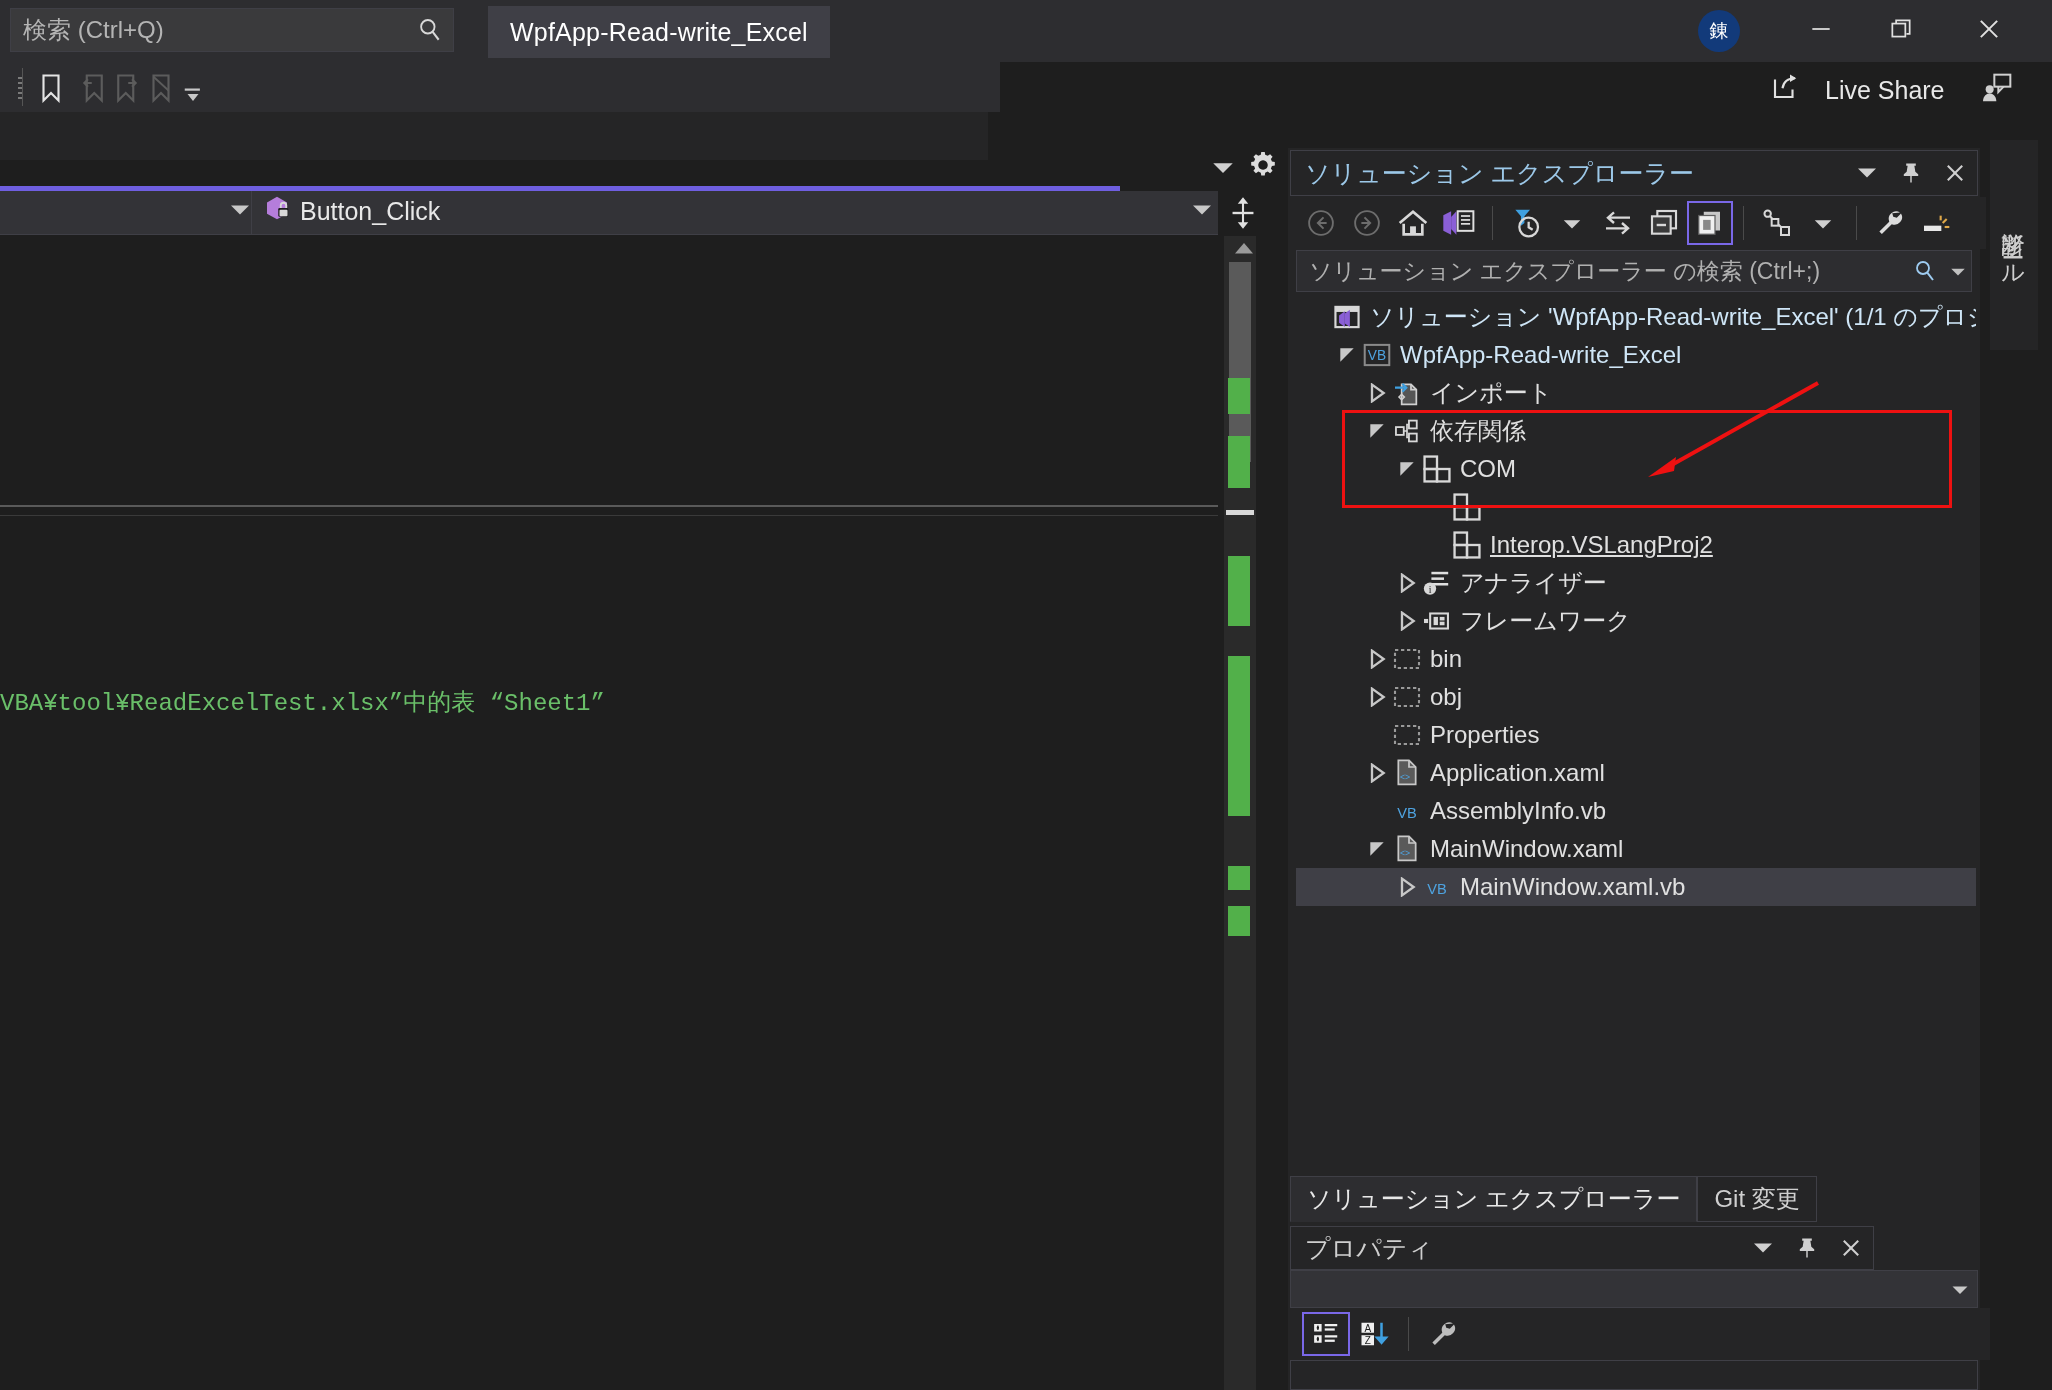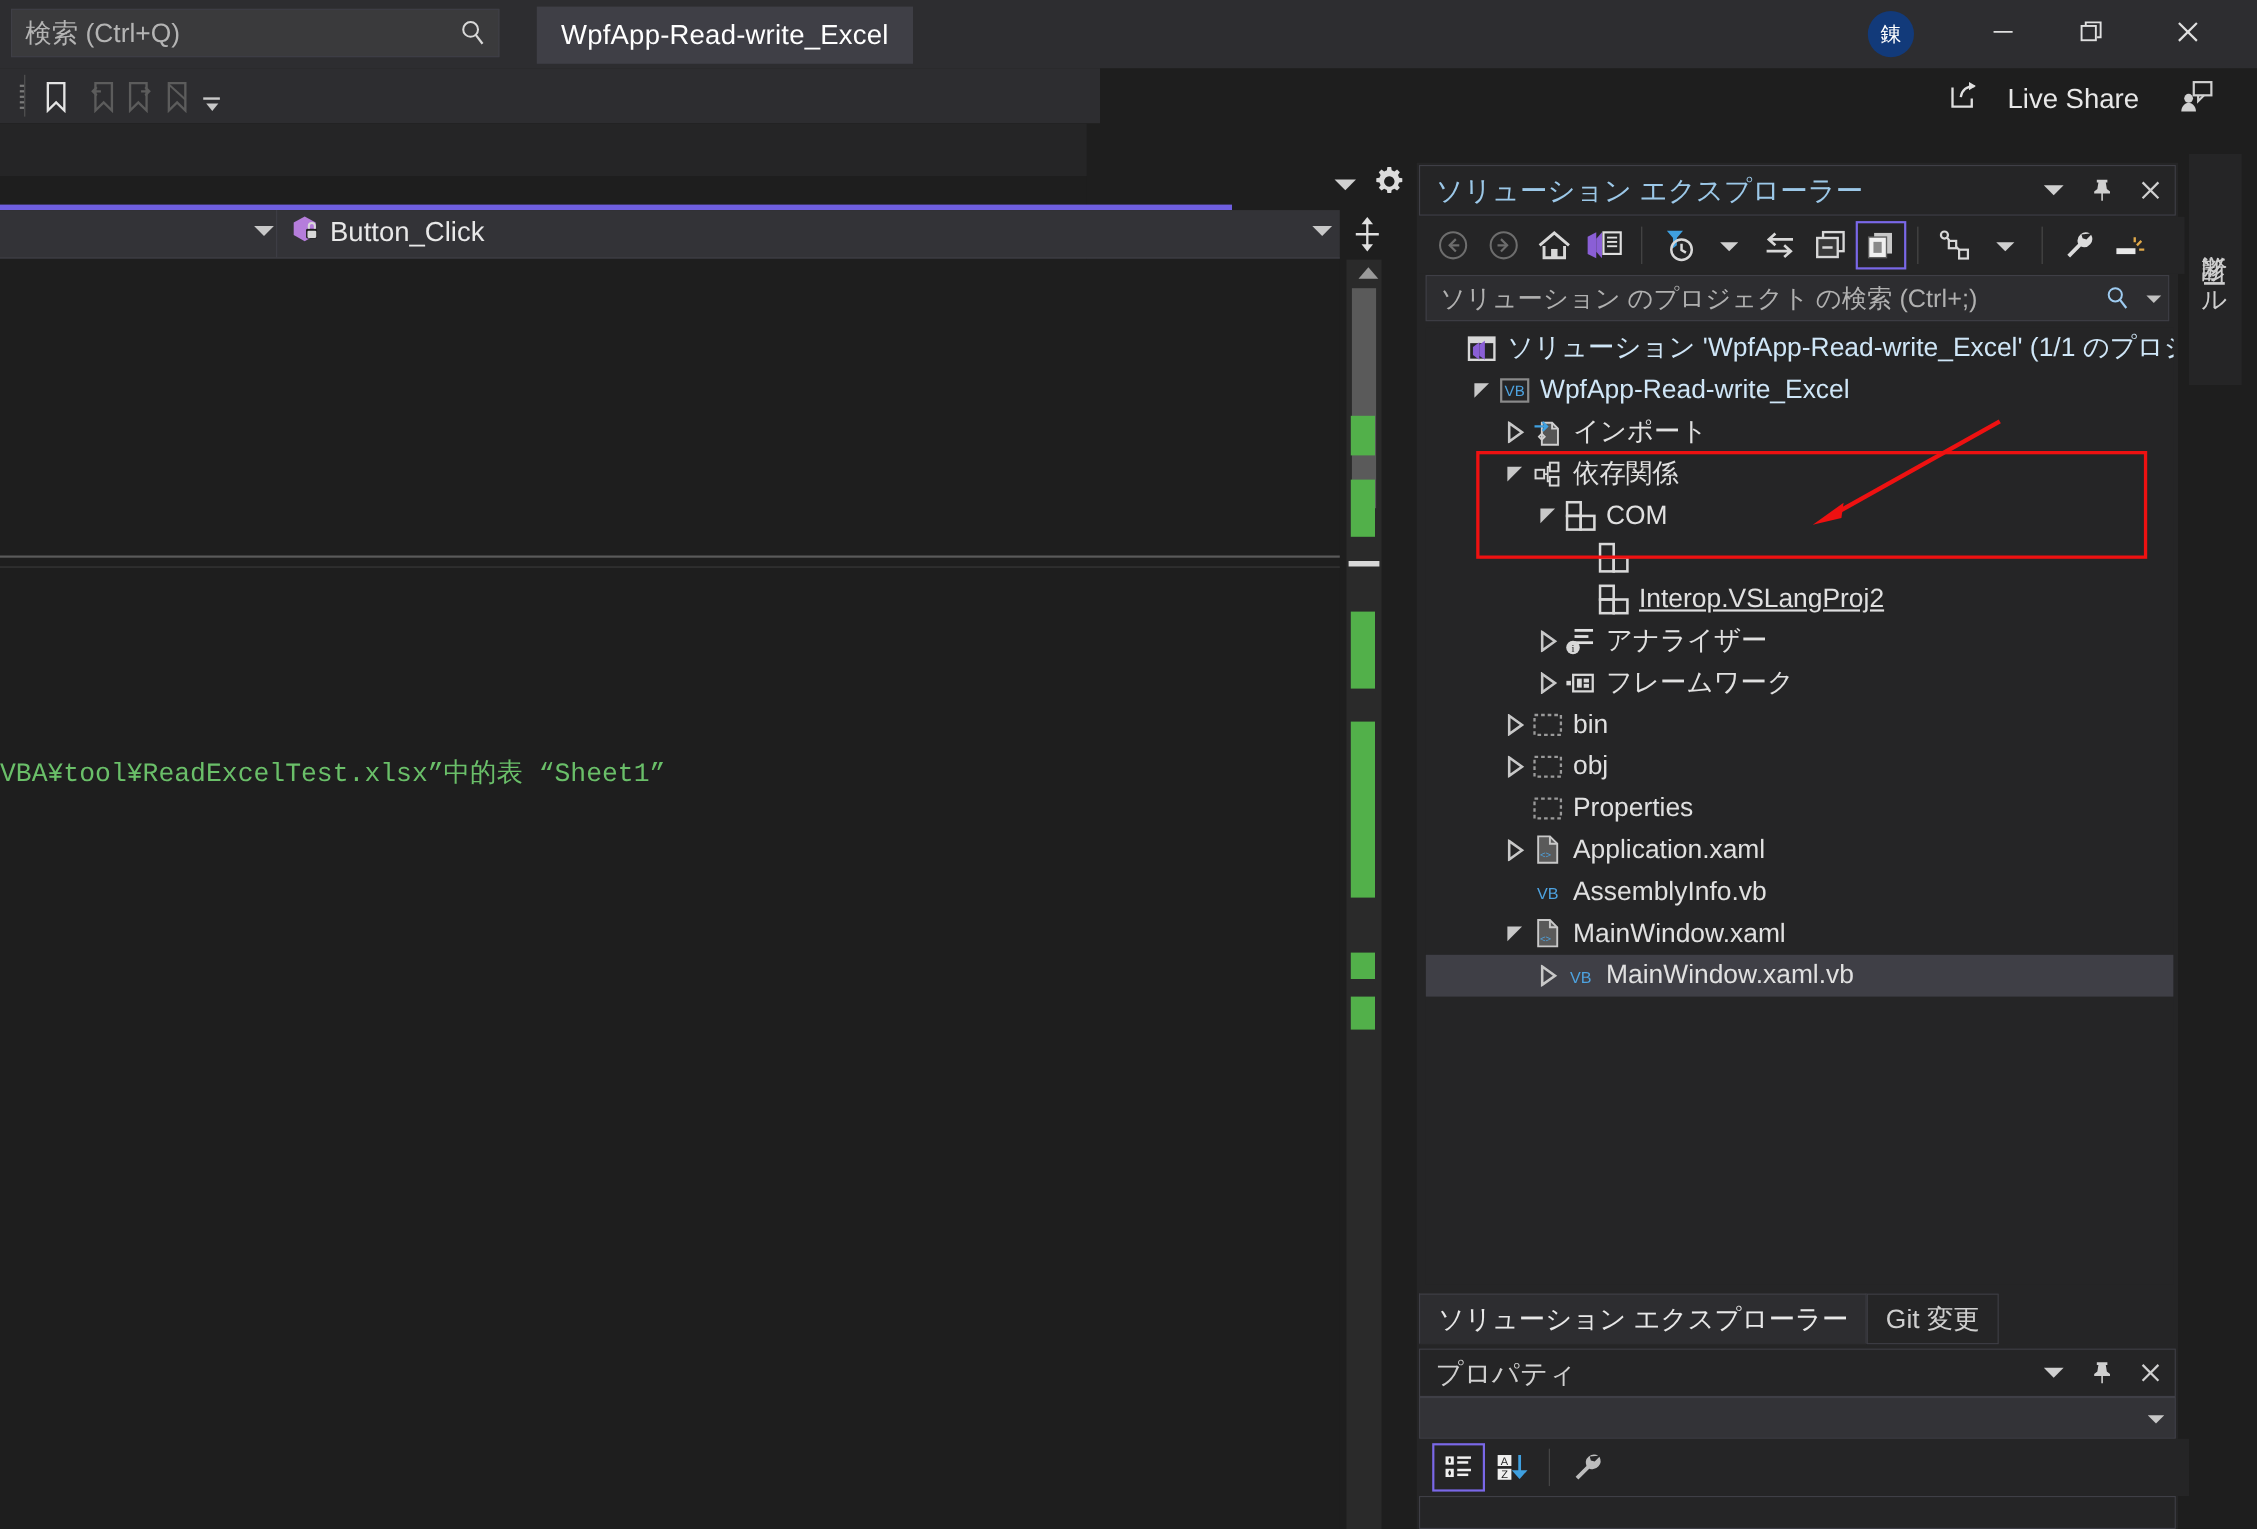--- a/index.html
+++ b/index.html
@@ -102,21 +102,21 @@
   #red-box{left:1342px;top:410px;width:610px;height:98px;border:3px solid #ee1111;box-sizing:border-box;}
   #red-arrow{left:1640px;top:375px;}
 
   
   #se-tabs{left:1290px;top:1172px;width:688px;height:50px;display:flex;align-items:flex-end;}
   .se-tab{height:46px;display:flex;align-items:center;padding:0 16px;font-size:24px;
     background:#252526;color:#cfcfcf;border:1px solid #3f3f46;box-sizing:border-box;}
   .se-tab.active{background:#2d2d30;color:#e8e8e8;border-bottom-color:#2d2d30;}
 
   
-  #props-header{left:1290px;top:1226px;width:688px;height:44px;background:#252526;
+  #props-header{left:1290px;top:1226px;width:584px;height:44px;background:#252526;
     border:1px solid #3f3f46;box-sizing:border-box;display:flex;align-items:center;}
   #props-title{padding-left:14px;font-size:25px;color:#cfcfcf;flex:1;}
   #props-combo{left:1290px;top:1270px;width:688px;height:38px;background:#333337;
     border:1px solid #3f3f46;box-sizing:border-box;display:flex;align-items:center;justify-content:flex-end;}
   #props-toolbar{left:1290px;top:1308px;width:688px;height:52px;background:#252526;
     display:flex;align-items:center;padding-left:12px;}
   .pr-tb{width:48px;height:44px;display:flex;align-items:center;justify-content:center;}
   .pr-tb.boxed{border:2px solid #7a68e8;box-sizing:border-box;}
   #props-body{left:1290px;top:1360px;width:688px;height:30px;background:#252526;border:1px solid #3f3f46;box-sizing:border-box;}
 
@@ -415,21 +415,21 @@
         <g stroke="#e0a94a" stroke-width="1.6">
           <line x1="17" y1="10" x2="20" y2="7"></line>
           <line x1="18.5" y1="13" x2="22" y2="13"></line>
           <line x1="15.5" y1="8" x2="15.5" y2="4.5"></line>
         </g>
       </svg>
   </div>
 </div>
 
 <div class="abs" id="se-search">
-  <div class="ph">ソリューション のプロジェクト の検索 (Ctrl+;)</div>
+  <div class="ph">ソリューション エクスプローラー の検索 (Ctrl+;)</div>
   <div style="width:40px;display:flex;align-items:center;justify-content:center;">
     <svg width="24" height="24" viewBox="0 0 24 24">
         <circle cx="10" cy="9" r="6" fill="none" stroke="#9ecbf0" stroke-width="1.8"></circle>
         <line x1="14.3" y1="13.6" x2="20" y2="21" stroke="#9ecbf0" stroke-width="2"></line>
       </svg>
   </div>
   <div style="width:26px;display:flex;align-items:center;justify-content:center;">
     <svg width="18" height="14" viewBox="0 0 16 12">
         <path d="M2 4 l6 6 l6 -6 Z" fill="#c0c0c0"></path>
       </svg>

